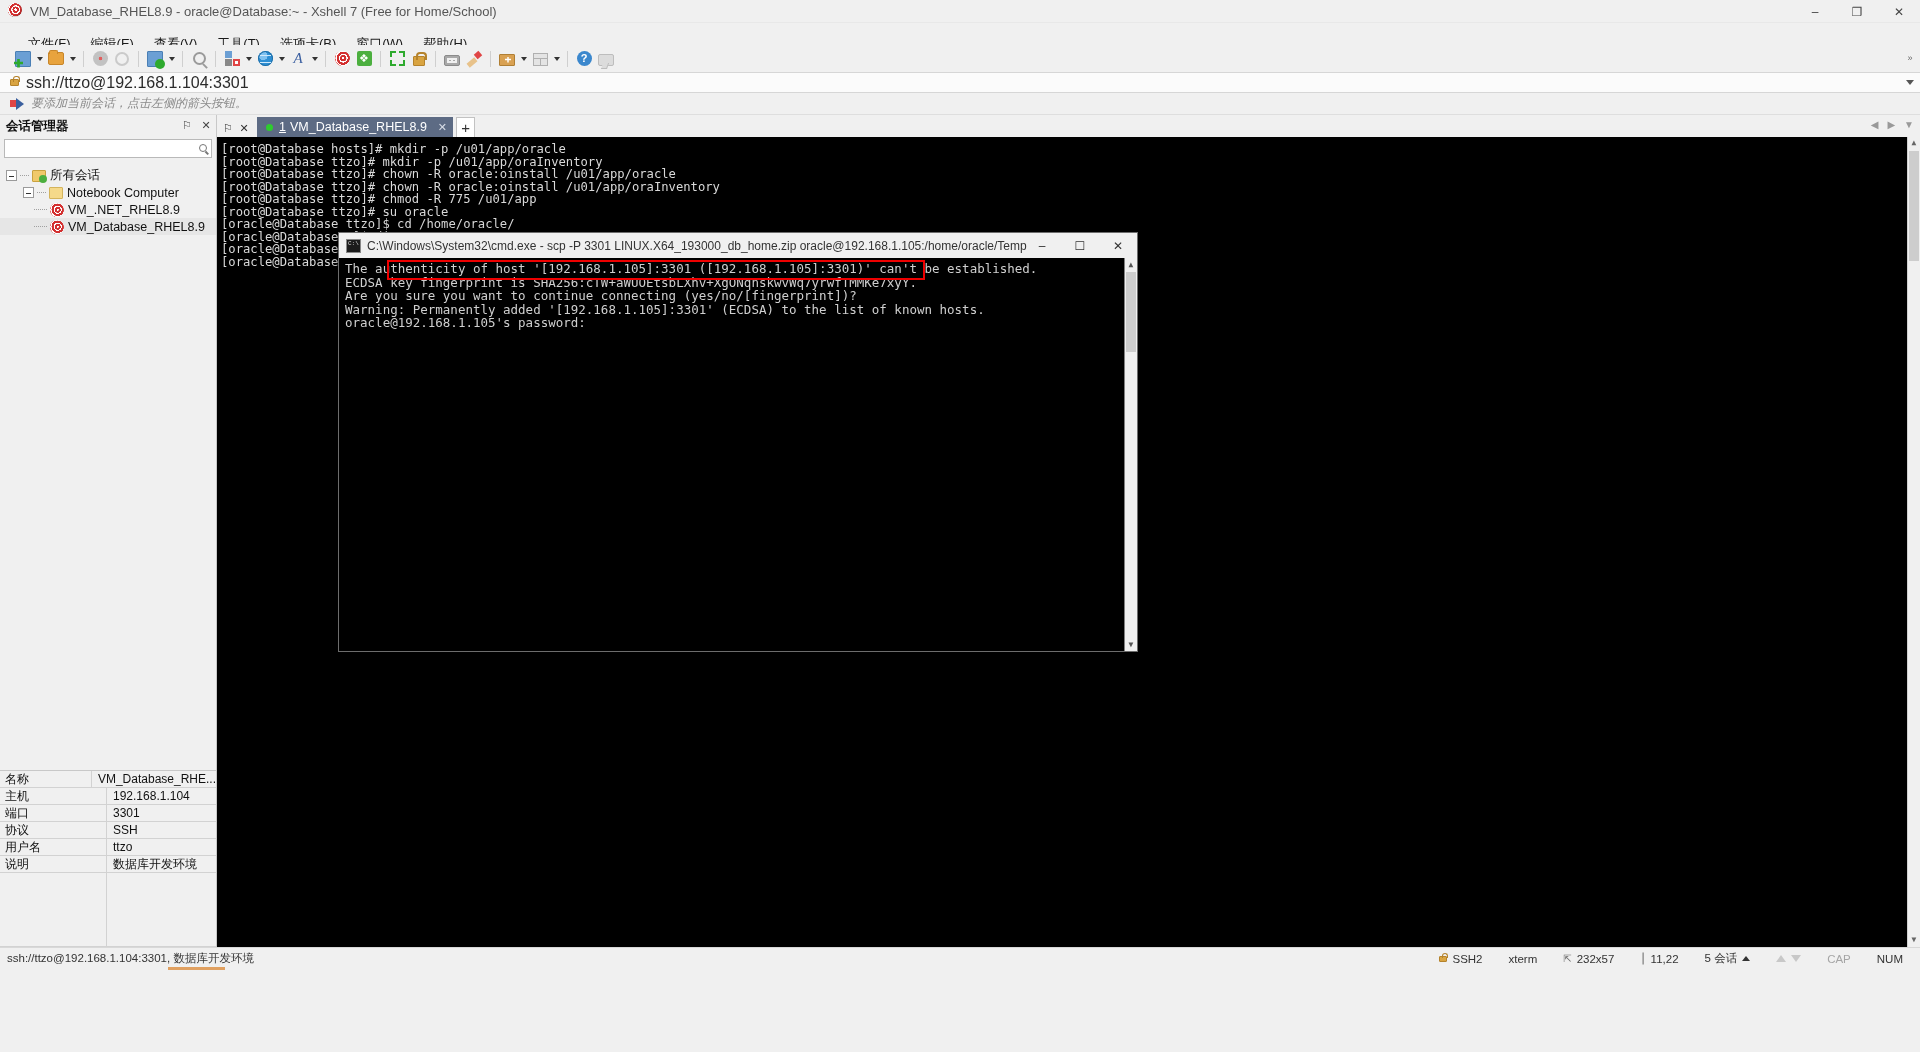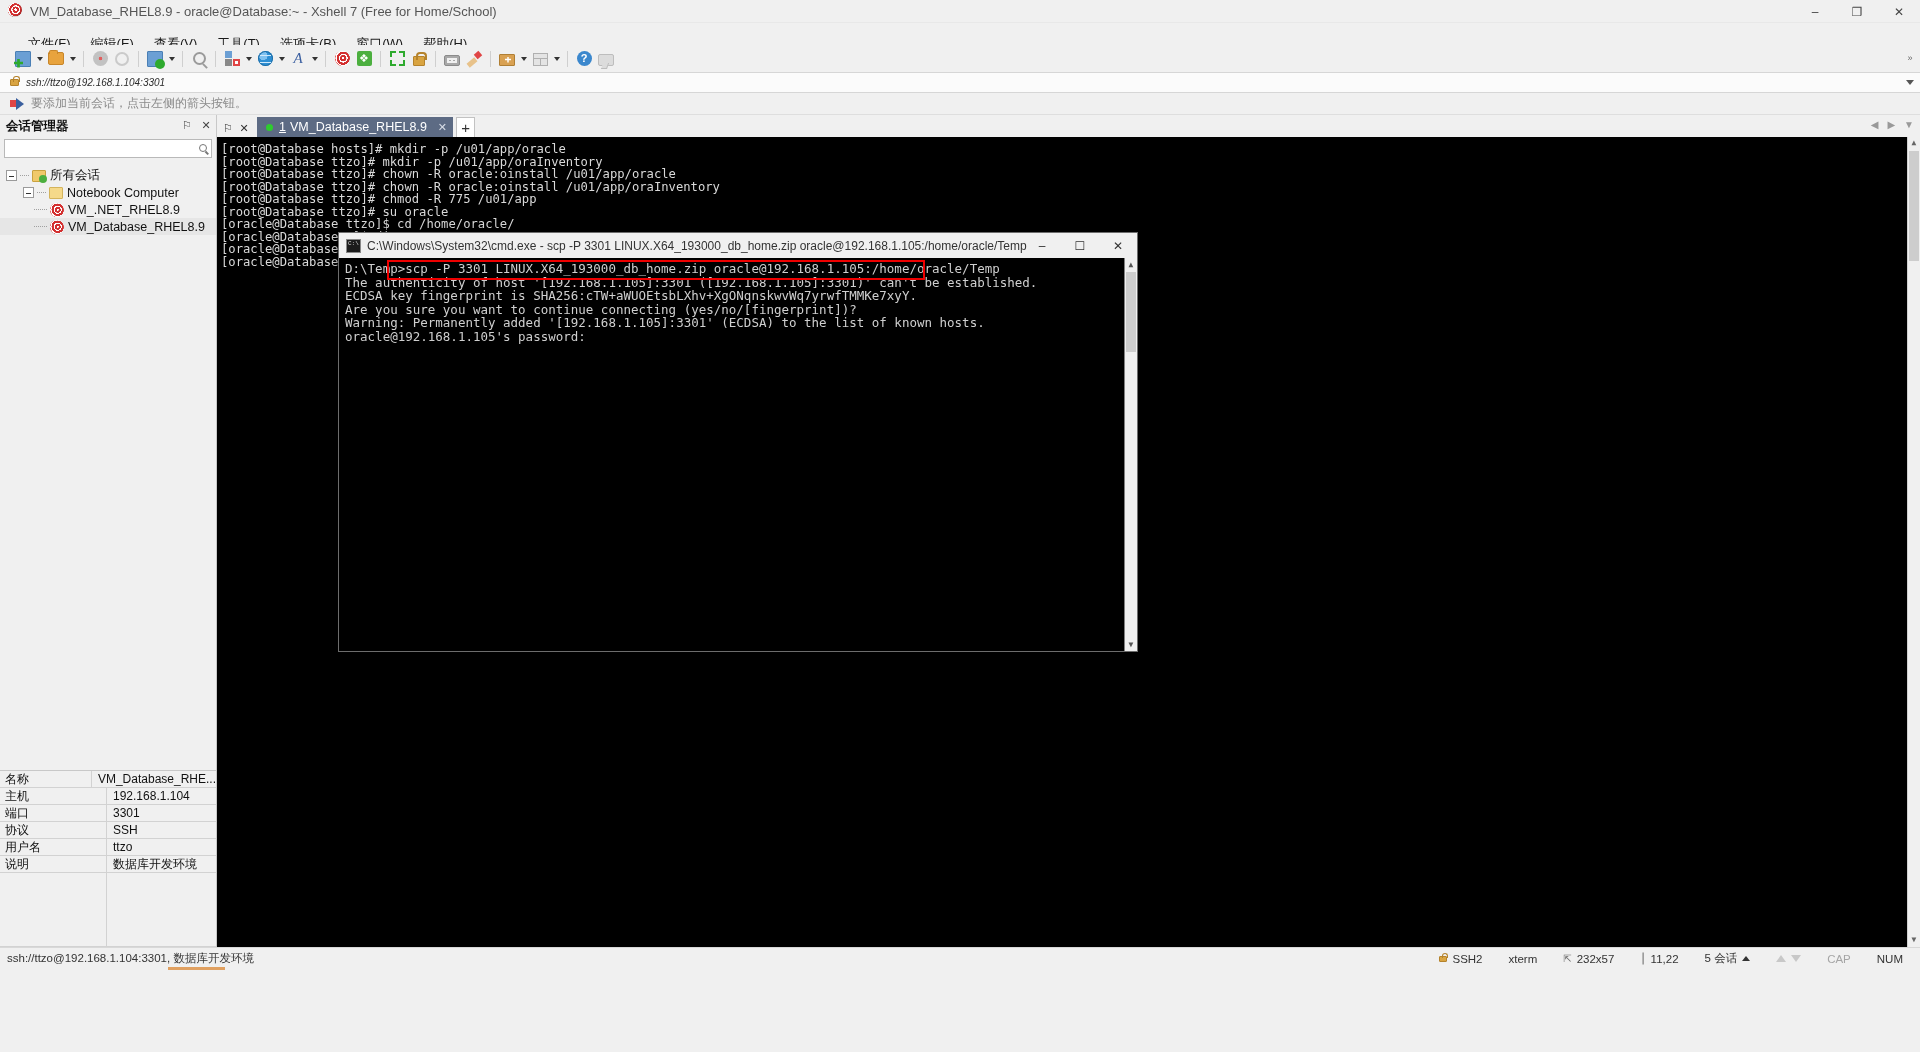--- a/index.html
+++ b/index.html
@@ -127,28 +127,29 @@
   .ico.chat:after{content:"";position:absolute;left:3px;bottom:-4px;width:5px;height:5px;background:#dcdcdc;
      border-right:1px solid #bdbdbd;border-bottom:1px solid #bdbdbd;transform:skewX(-20deg);}
 
   
   #addressbar {
     height: 21px; background:#fbfbfb; border:1px solid #d6d6d6; border-left:none;border-right:none;
     display:flex; align-items:center; padding-left:10px; position:relative;
   }
   #addressbar .lock-mini { width:9px;height:7px;background:#d9a441;border:1px solid #b5832c;border-radius:1px;position:relative;margin-right:7px;}
   #addressbar .lock-mini:before{content:"";position:absolute;left:1.5px;top:-4px;width:5px;height:5px;border:1.5px solid #b5832c;border-bottom:none;border-radius:3px 3px 0 0;}
-  #addressbar .addr-text { font-size:10px; color:#2b2b2b;font-style:italic; }
+  #addressbar .addr-text { font-size:16px; color:#2b2b2b; }
   #addressbar .addr-caret { position:absolute;right:6px;top:7px;width:0;height:0;
      border-left:4px solid transparent;border-right:4px solid transparent;border-top:5px solid #555; }
 
   
   #noticebar {
     height: 22px; background:#f0f0f0; display:flex; align-items:center; padding-left:10px;
     border-bottom:1px solid #dedede;
+    font-style:italic;
   }
   #noticebar .arrow-ico { width:14px;height:12px;margin-right:7px;position:relative; }
   #noticebar .arrow-ico:before{content:"";position:absolute;left:0;top:2px;width:8px;height:7px;background:#e04545;}
   #noticebar .arrow-ico:after{content:"";position:absolute;left:6px;top:0;width:0;height:0;
     border-top:6px solid transparent;border-bottom:6px solid transparent;border-left:8px solid #3a5f9e;}
   #noticebar .notice-text { font-size:12px; color:#8a8a8a; }
 
   
   #main { display:flex; height: 832px; }
 
@@ -517,21 +518,20 @@
   <div id="cmd-title">
     <span class="cmd-ico"></span>
     <span class="cmd-text">C:\Windows\System32\cmd.exe - scp  -P 3301 LINUX.X64_193000_db_home.zip oracle@192.168.1.105:/home/oracle/Temp</span>
     <span class="cmd-btns">
       <span class="cb">–</span>
       <span class="cb">☐</span>
       <span class="cb">✕</span>
     </span>
   </div>
   <div id="cmd-body">
-    <div class="cline">D:\Temp&gt;scp -P 3301 LINUX.X64_193000_db_home.zip oracle@192.168.1.105:/home/oracle/Temp</div>
     <div class="cline">The authenticity of host '[192.168.1.105]:3301 ([192.168.1.105]:3301)' can't be established.</div>
     <div class="cline">ECDSA key fingerprint is SHA256:cTW+aWUOEtsbLXhv+XgONqnskwvWq7yrwfTMMKe7xyY.</div>
     <div class="cline">Are you sure you want to continue connecting (yes/no/[fingerprint])?</div>
     <div class="cline">Warning: Permanently added '[192.168.1.105]:3301' (ECDSA) to the list of known hosts.</div>
     <div class="cline">oracle@192.168.1.105's password:</div>
     <div id="cmd-highlight"></div>
     <div id="cmd-scroll">
       <div class="sba">▲</div>
       <div class="sbt"></div>
       <div class="sba" style="position:absolute;bottom:0;left:0;right:0;">▼</div>

